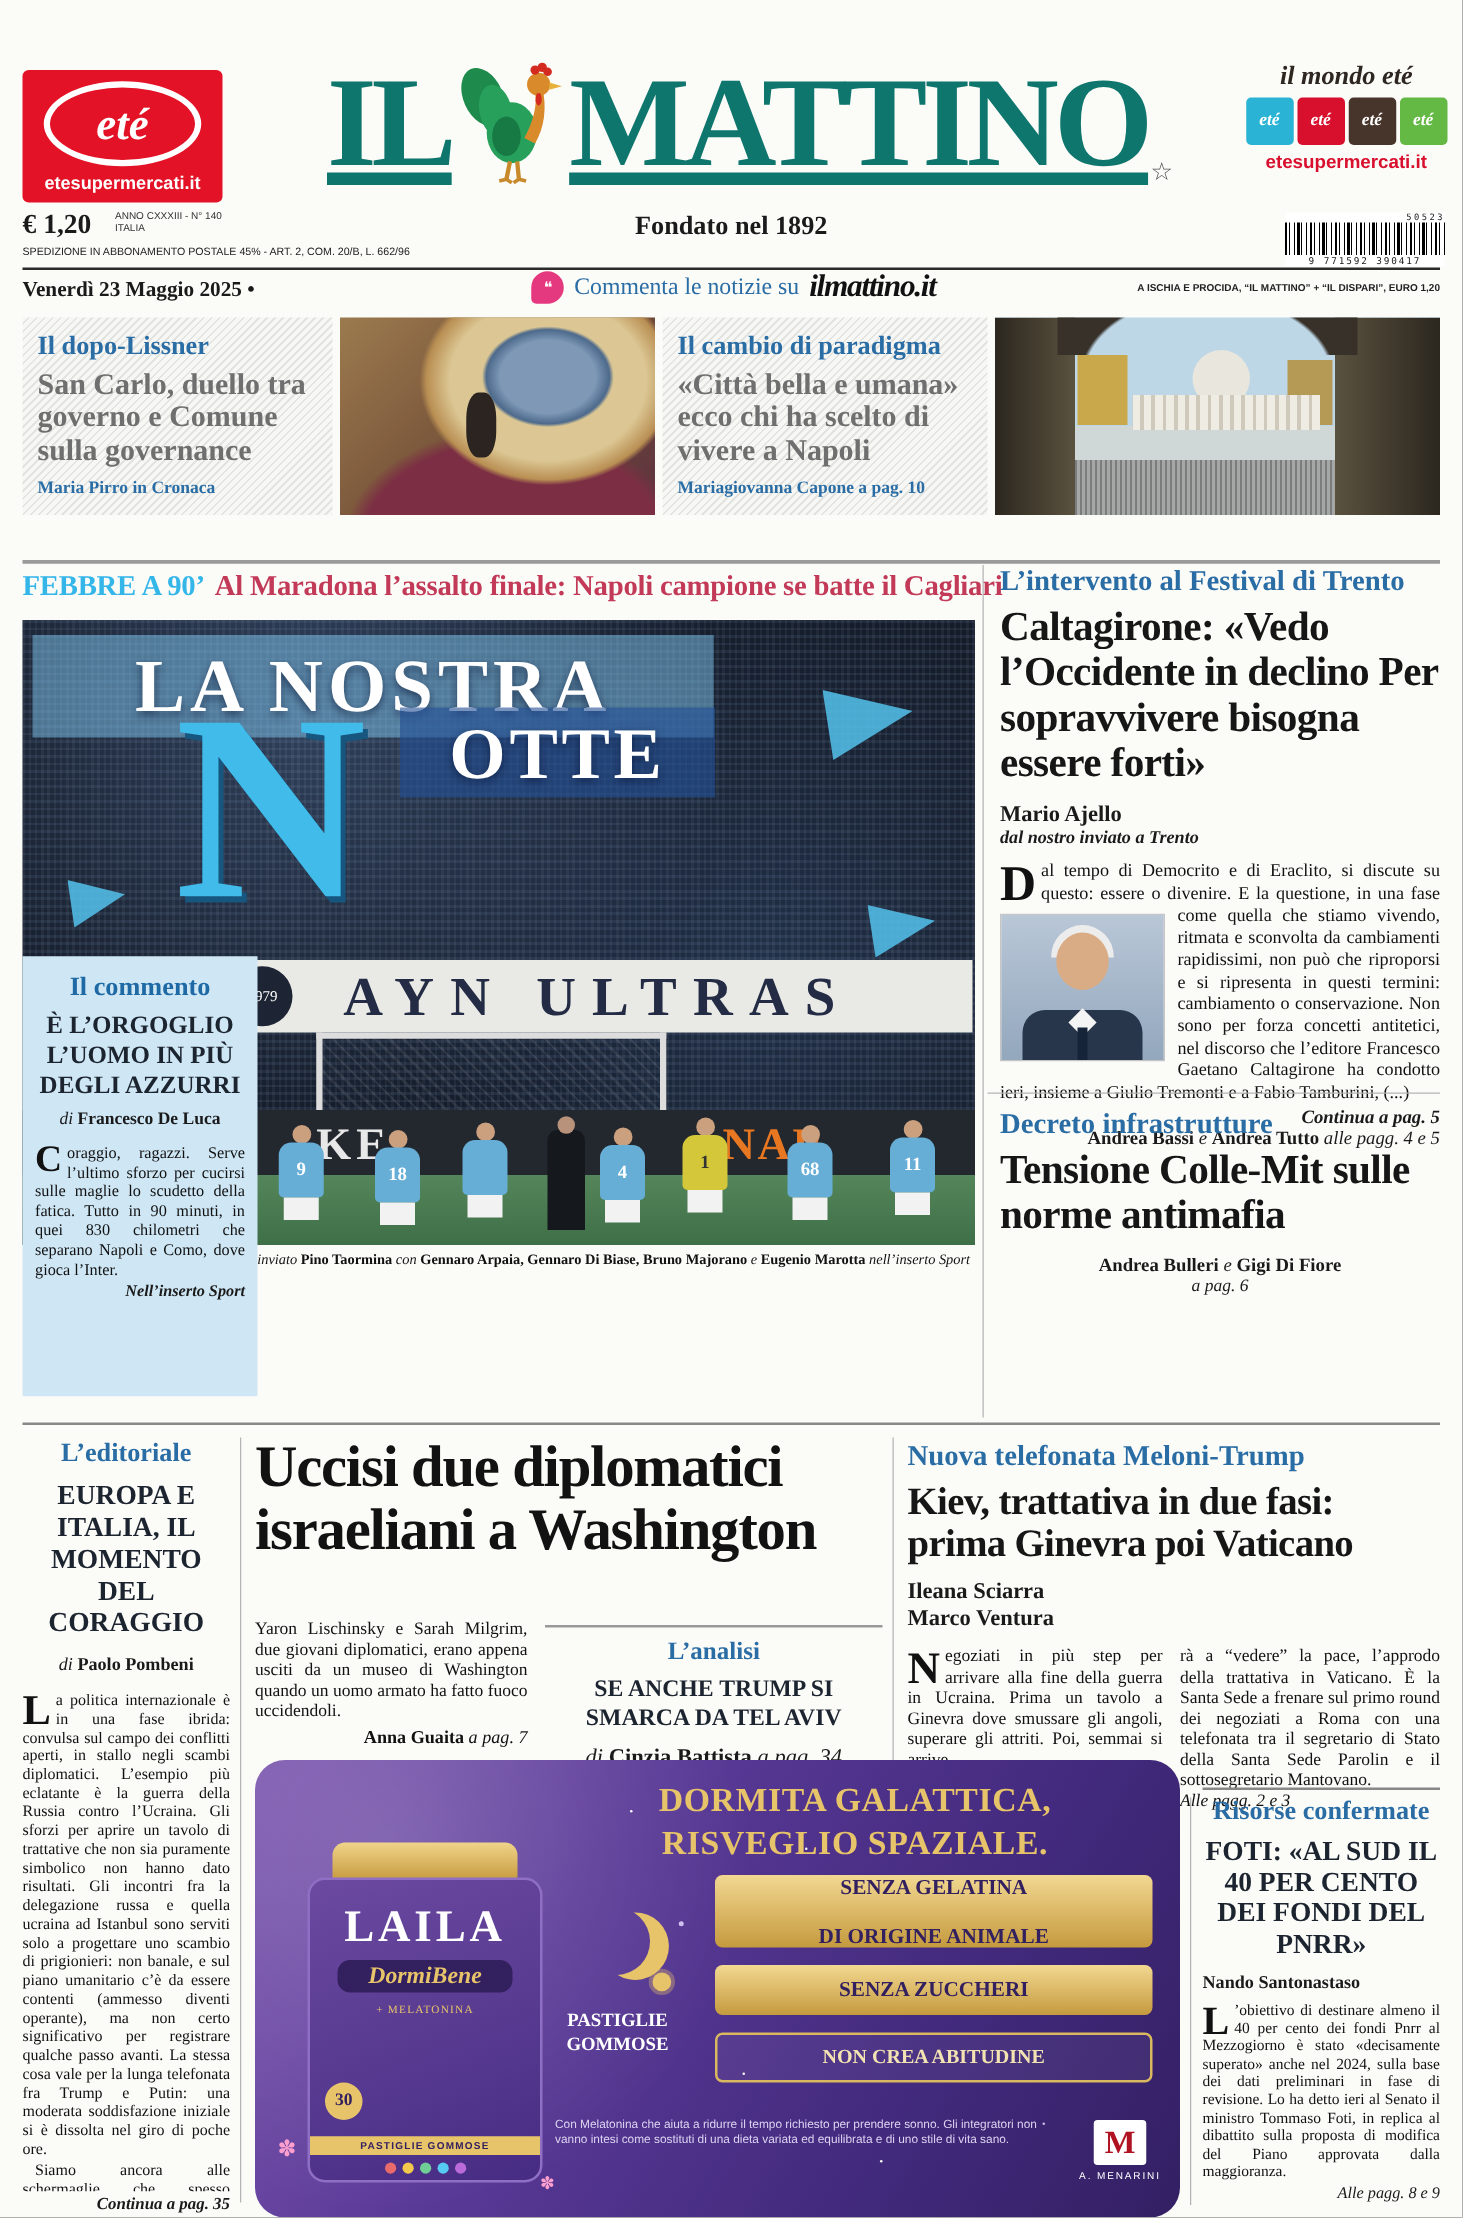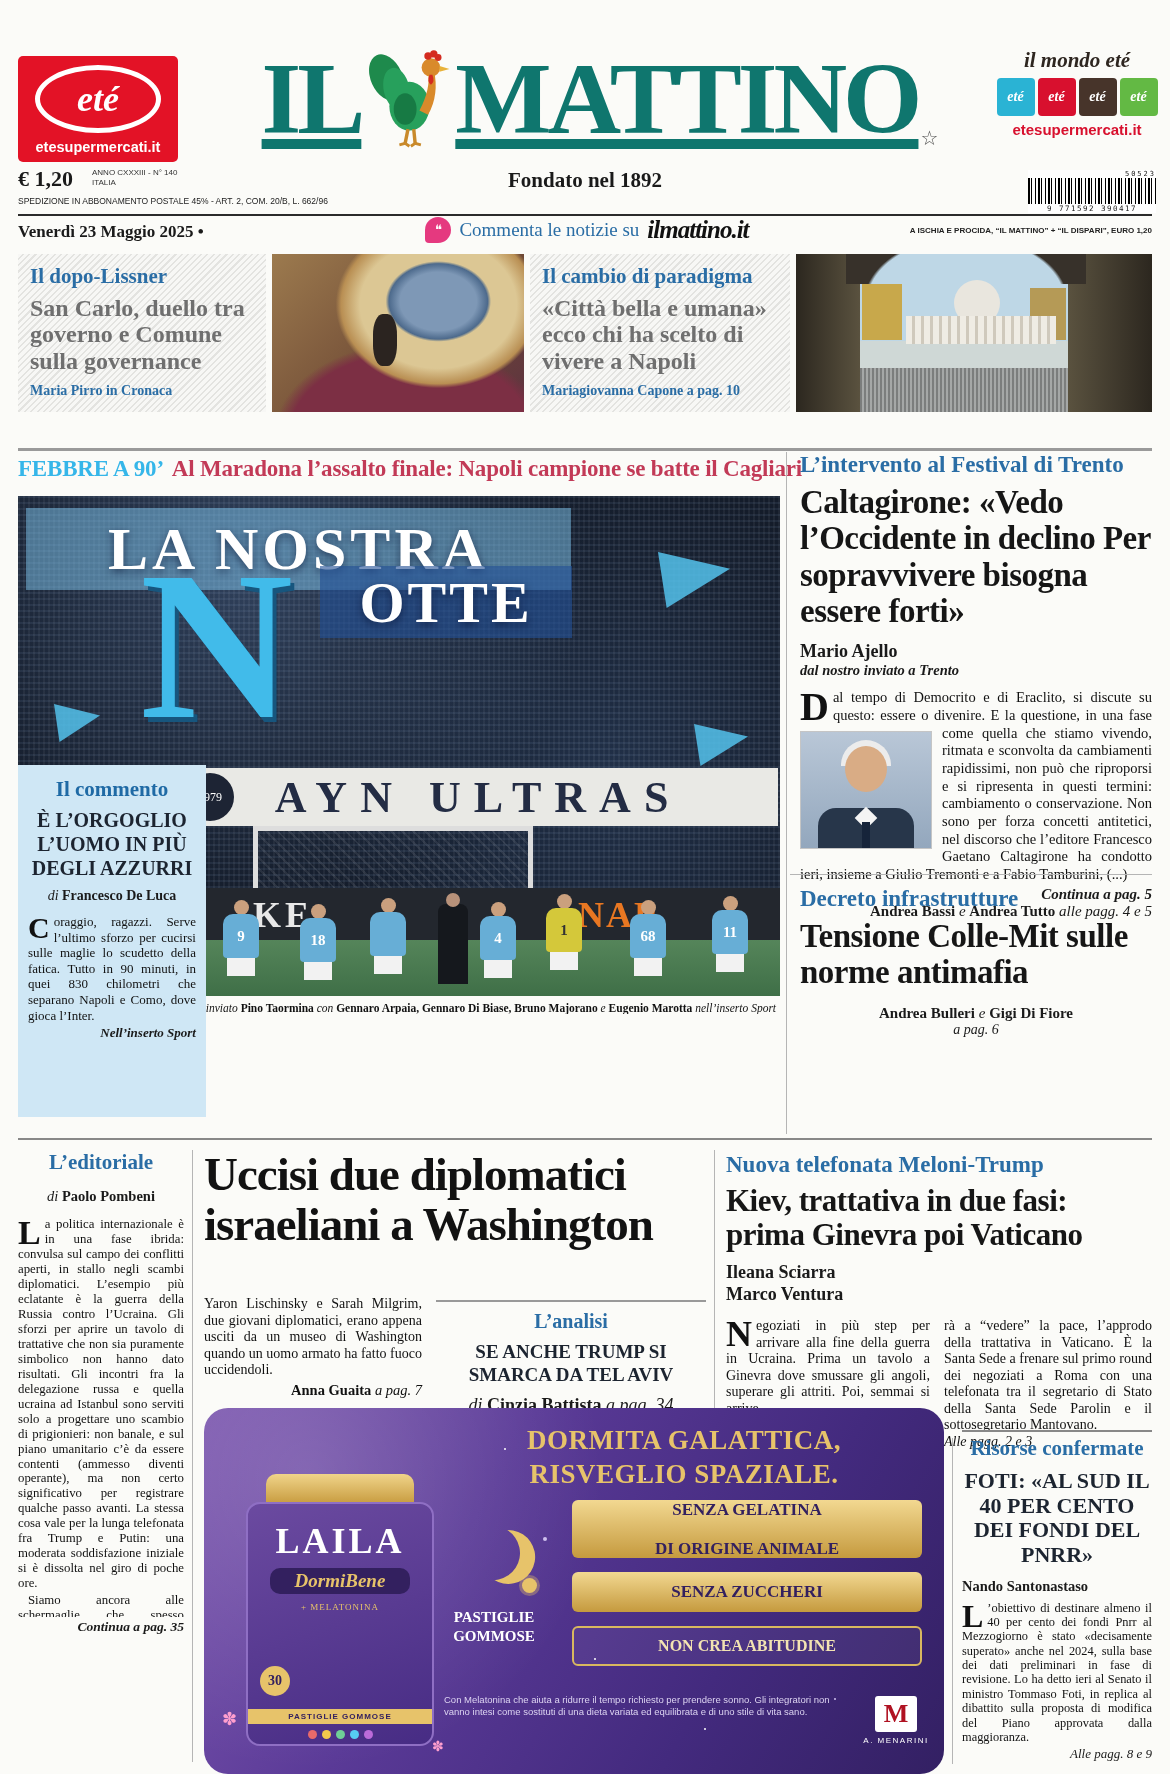--- a/index.html
+++ b/index.html
@@ -405,20 +405,21 @@
     <div class="kicker">Decreto infrastrutture</div>
     <div class="bighl">Tensione Colle-Mit sulle norme antimafia</div>
     <div class="cent-by"><span class="bd">Andrea Bulleri</span><span class="it"> e </span><span class="bd">Gigi Di Fiore</span></div>
     <div class="pg-c">a pag. 6</div>
   </div>
 
   <div class="abs hr" style="left:18px;top:1138px;width:1134px;height:2px;background:#888;"></div>
 
   <div class="abs edit">
     <div class="kicker">L’editoriale</div>
+    <div class="title">EUROPA E ITALIA, IL MOMENTO DEL CORAGGIO</div>
     <div class="by"><span style="font-style:italic">di </span><b>Paolo Pombeni</b></div>
     <div class="body">
       <p><span class="dcap" style="font-size:34px;">L</span><span>a politica internazionale è in una fase ibrida: convulsa sul campo dei conflitti aperti, in stallo negli scambi diplomatici. L’esempio più eclatante è la guerra della Russia contro l’Ucraina. Gli sforzi per aprire un tavolo di trattative che non sia puramente simbolico non hanno dato risultati. Gli incontri fra la delegazione russa e quella ucraina ad Istanbul sono serviti solo a progettare uno scambio di prigionieri: non banale, e sul piano umanitario c’è da essere contenti (ammesso diventi operante), ma non certo significativo per registrare qualche passo avanti. La stessa cosa vale per la lunga telefonata fra Trump e Putin: una moderata soddisfazione iniziale si è dissolta nel giro di poche ore.</span></p>
       <p>Siamo ancora alle schermaglie che spesso vengono prese come portatrici di contenuti. Così Putin dice di voler trovare la via della pace, ma continua…</p>
     </div>
     <div class="cont">Continua a pag. 35</div>
   </div>
 
   <div class="abs vr" style="left:192px;top:1150px;height:612px;"></div>
 

